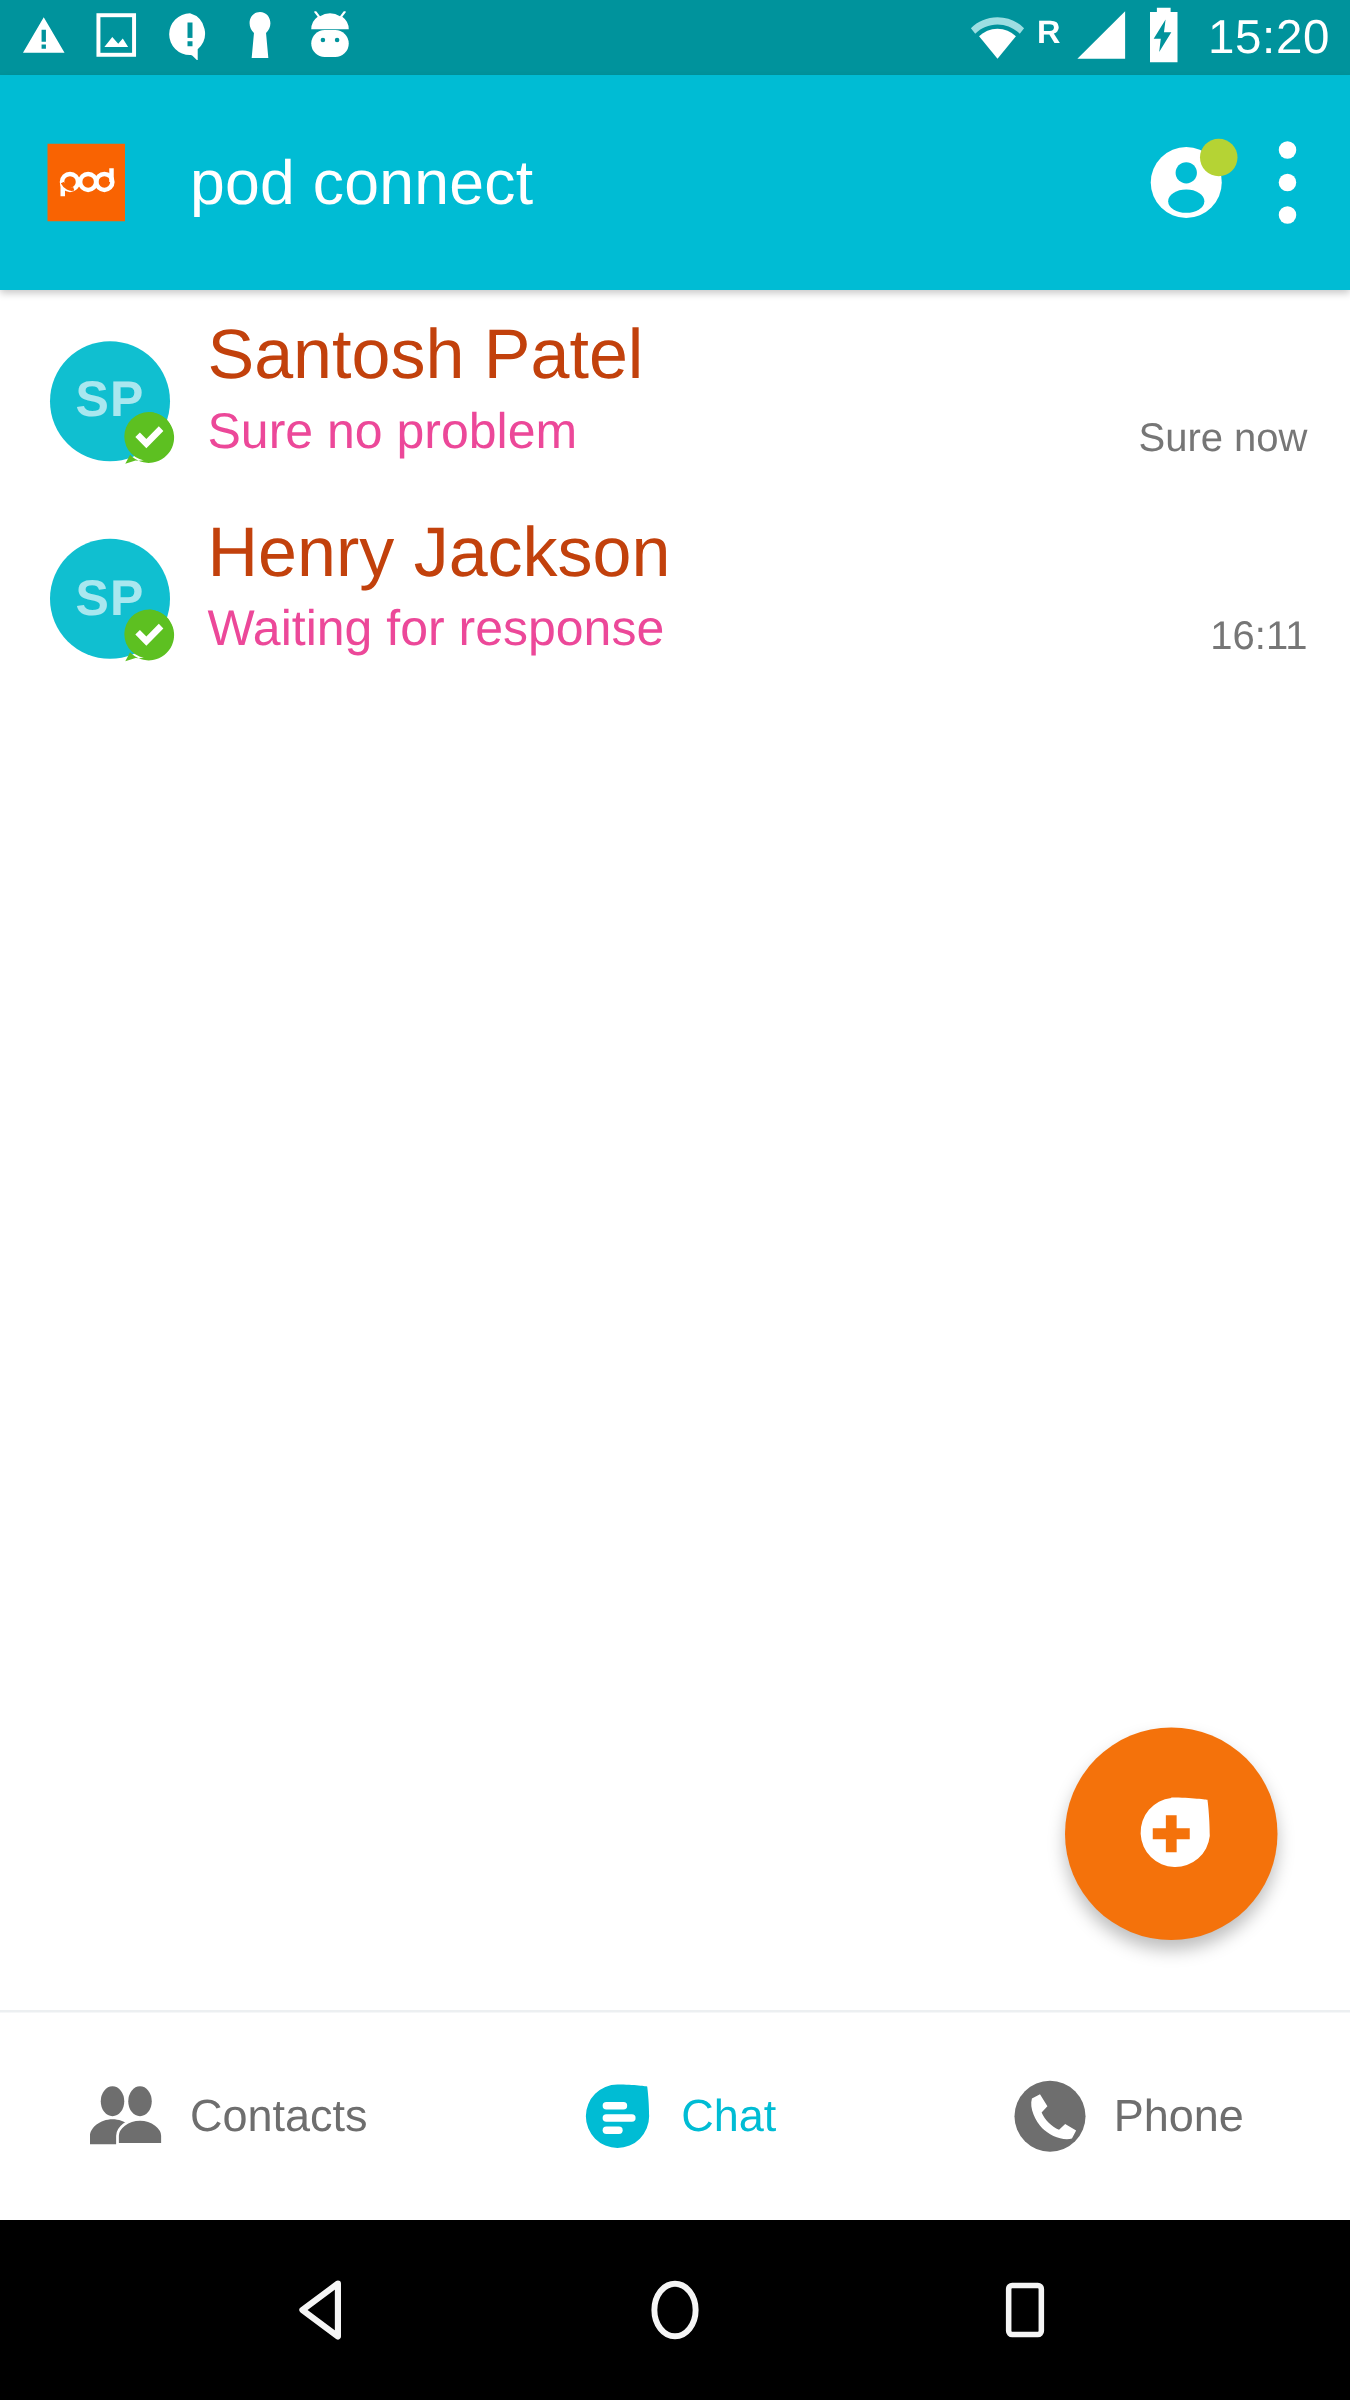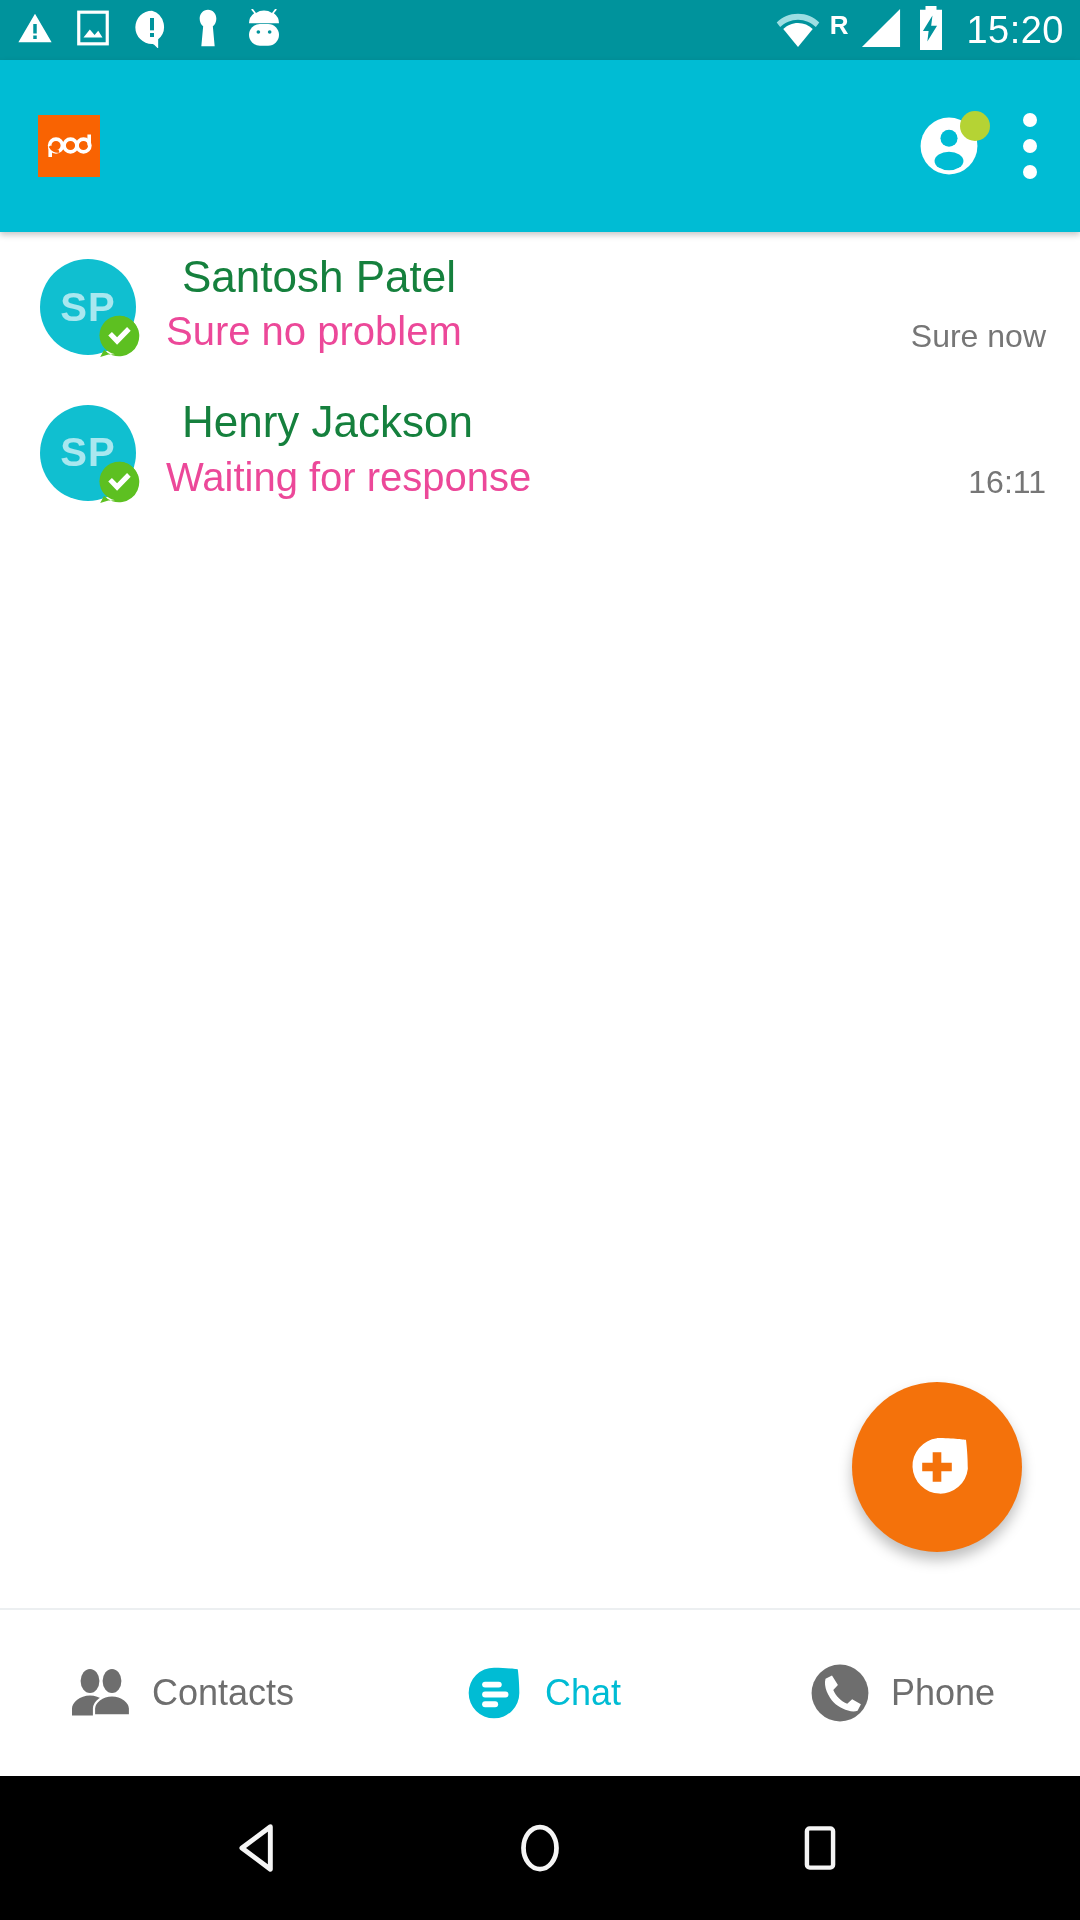--- a/index.html
+++ b/index.html
@@ -89,22 +89,22 @@
     display:flex; align-items:center; justify-content:center;
     color:#a9e7ef; font-size:40px; font-weight:700;
     letter-spacing:1px;
   }
   .verified-badge {
     position:absolute; right:-6px; bottom:-4px;
     width:46px; height:46px;
   }
   .row-text { margin-left:30px; flex:1 1 auto; min-width:0; padding-top:0; }
   .row-name {
-    font-size:44px; color:#15803d; font-weight:400;
-    line-height:1.12; white-space:nowrap;margin-left:16px;
+    font-size:56px; color:#c2410c; font-weight:400;
+    line-height:1.12; white-space:nowrap;
   }
   .row-preview {
     font-size:40px; color:#ec4899; font-weight:400;
     line-height:1.2; margin-top:6px; white-space:nowrap;
   }
   .row-time {
     font-size:32px; color:#767676; font-weight:400;
     margin-left:18px; padding-top:10px; white-space:nowrap;
   }
 
@@ -210,20 +210,21 @@
         <g fill="none" stroke="#fff" stroke-width="3.6">
           <circle cx="11" cy="12.5" r="6.4"></circle>
           <circle cx="25.5" cy="12.5" r="6.4"></circle>
           <circle cx="38.5" cy="12.5" r="6.4"></circle>
         </g>
         <path d="M5.2 12.5v11.5" stroke="#fff" stroke-width="3.6" fill="none"></path>
         <path d="M44.2 12.5V1.5" stroke="#fff" stroke-width="3.6" fill="none"></path>
         <path d="M5 13c2 4 6 6 9 5" stroke="#f96302" stroke-width="3" fill="none"></path>
       </svg>
     </div>
+    <div class="app-title">pod connect</div>
 
     <div class="app-actions">
       <div class="account-btn">
         <span class="presence-dot"></span>
         <svg width="62" height="62" viewBox="0 0 24 24">
           <circle cx="12" cy="12" r="11" fill="#fff"></circle>
           <circle cx="12" cy="9" r="3.3" fill="#00bcd4"></circle>
           <ellipse cx="12" cy="17.8" rx="5.6" ry="3.6" fill="#00bcd4"></ellipse>
         </svg>
       </div>

